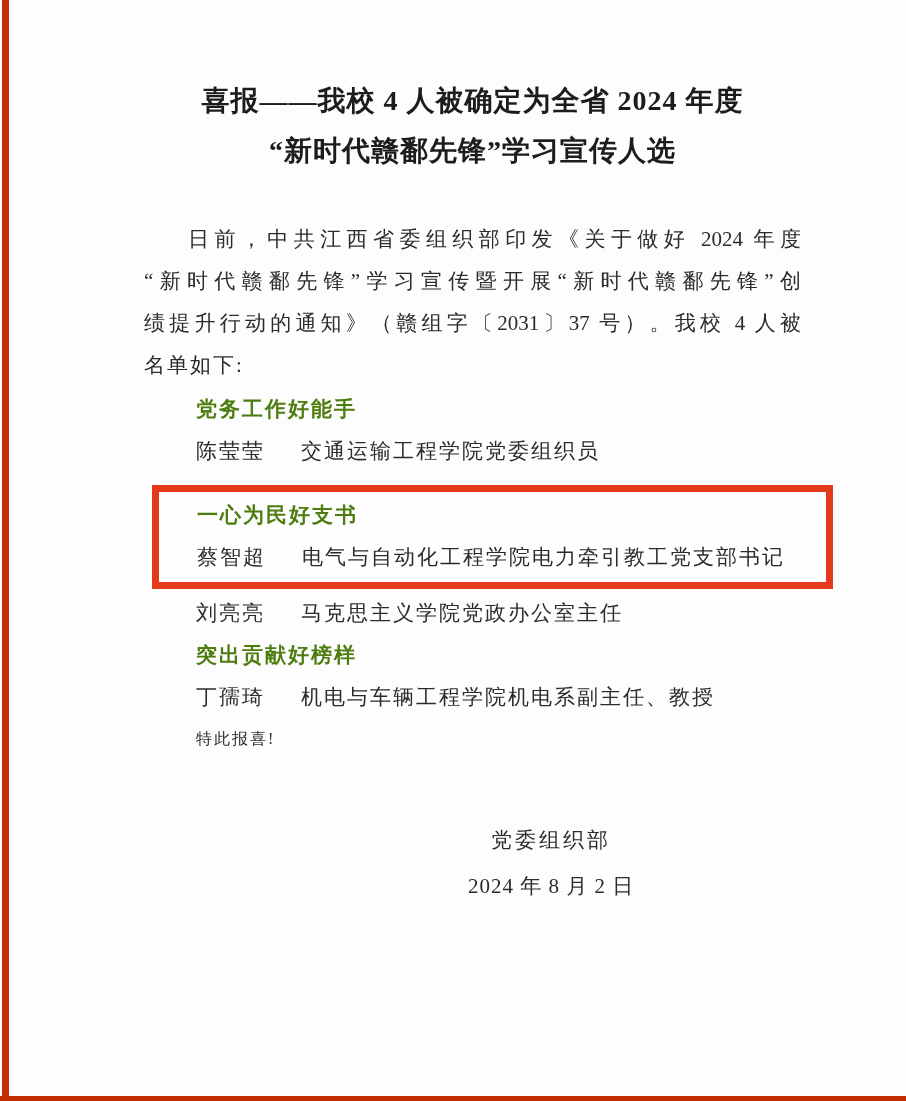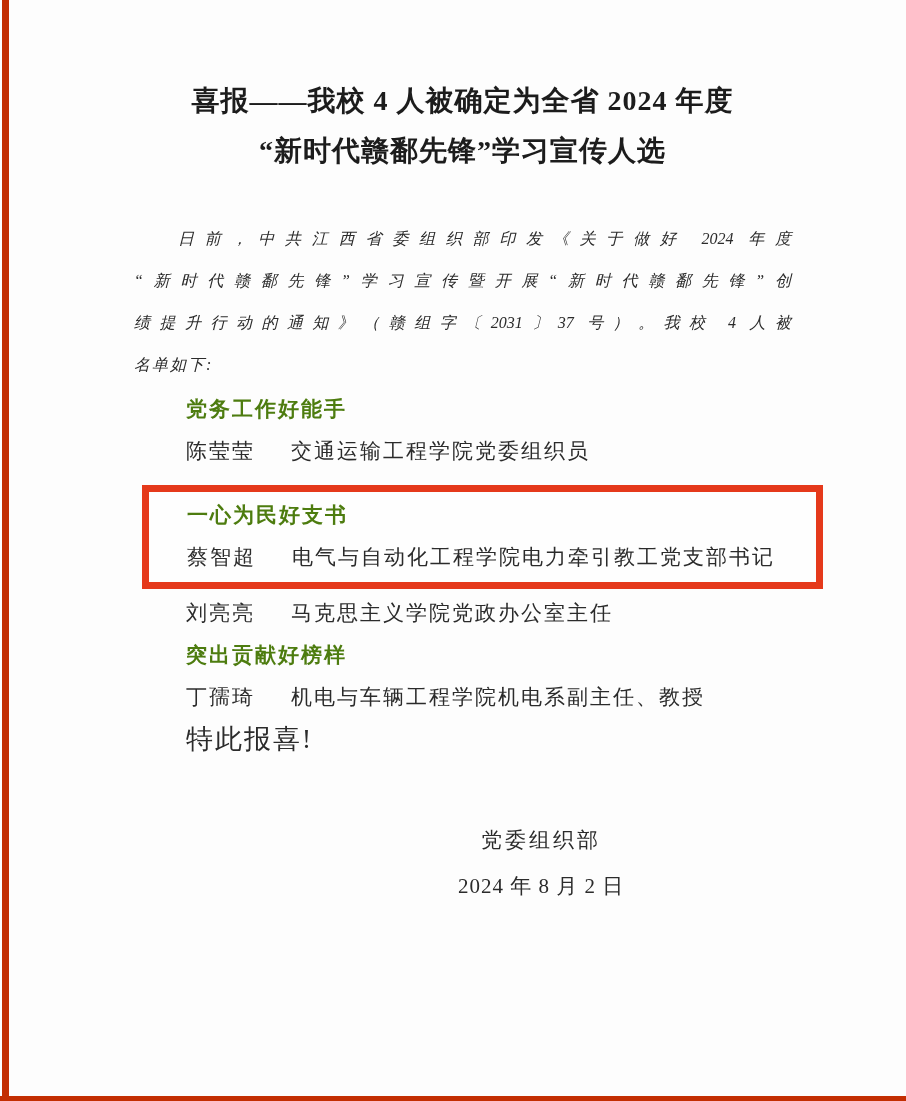--- a/index.html
+++ b/index.html
@@ -8,33 +8,33 @@
     width:906px; height:1101px;
     background:#fdfdfd;
     font-family:"Liberation Serif", serif;
     color:#2b2b2b;
     overflow:hidden;
     margin:0 auto;
   }
   .frame-left  { position:absolute; left:2px; top:0; width:7px; height:1101px; background:#c32e02; }
   .frame-bottom{ position:absolute; left:0; bottom:0; width:906px; height:5px; background:#c32e02; }
 
-  .content { position:absolute; left:134px; top:0; width:657px; }
+  .content { position:absolute; left:144px; top:0; width:657px; }
 
   .doc-title {
     margin-top:76px;
     text-align:center;
     font-size:28px;
     font-weight:bold;
     line-height:50px;
     letter-spacing:1px;
     color:#1c1c1c;
   }
 
-  .para { margin-top:42px; font-size:16px;font-style:italic; }
+  .para { margin-top:42px; font-size:21px; }
   .para-line {
     height:42px; line-height:42px;
     text-align:justify;
     text-align-last:justify;
     white-space:nowrap;
   }
   .para-line.indent { padding-left:44px; }
   .para-line.plain  { text-align-last:left; letter-spacing:2px; white-space:normal; }
 
   .award-list { margin-top:2px; font-size:21px; }
@@ -44,21 +44,21 @@
   .person-row   { display:flex; }
   .person-gap   { display:inline-block; width:36px; }
 
   .highlight-box {
     border:7px solid #e5391b;
     margin:13px -32px 3px 8px;
     padding:2px 0 4px 38px;
     background:#fefefe;
   }
 
-  .closing-row { height:42px; line-height:42px; padding-left:52px; letter-spacing:2px; font-size:27px; }
+  .closing-row { height:42px; line-height:42px; padding-left:52px; letter-spacing:2px; font-size:16px; }
 
   .signature-block {
     margin-top:67px;
     margin-left:auto;
     margin-right:150px;
     width:200px;
     text-align:center;
     font-size:21px;
   }
   .signature-line { line-height:26px; letter-spacing:3px; }

